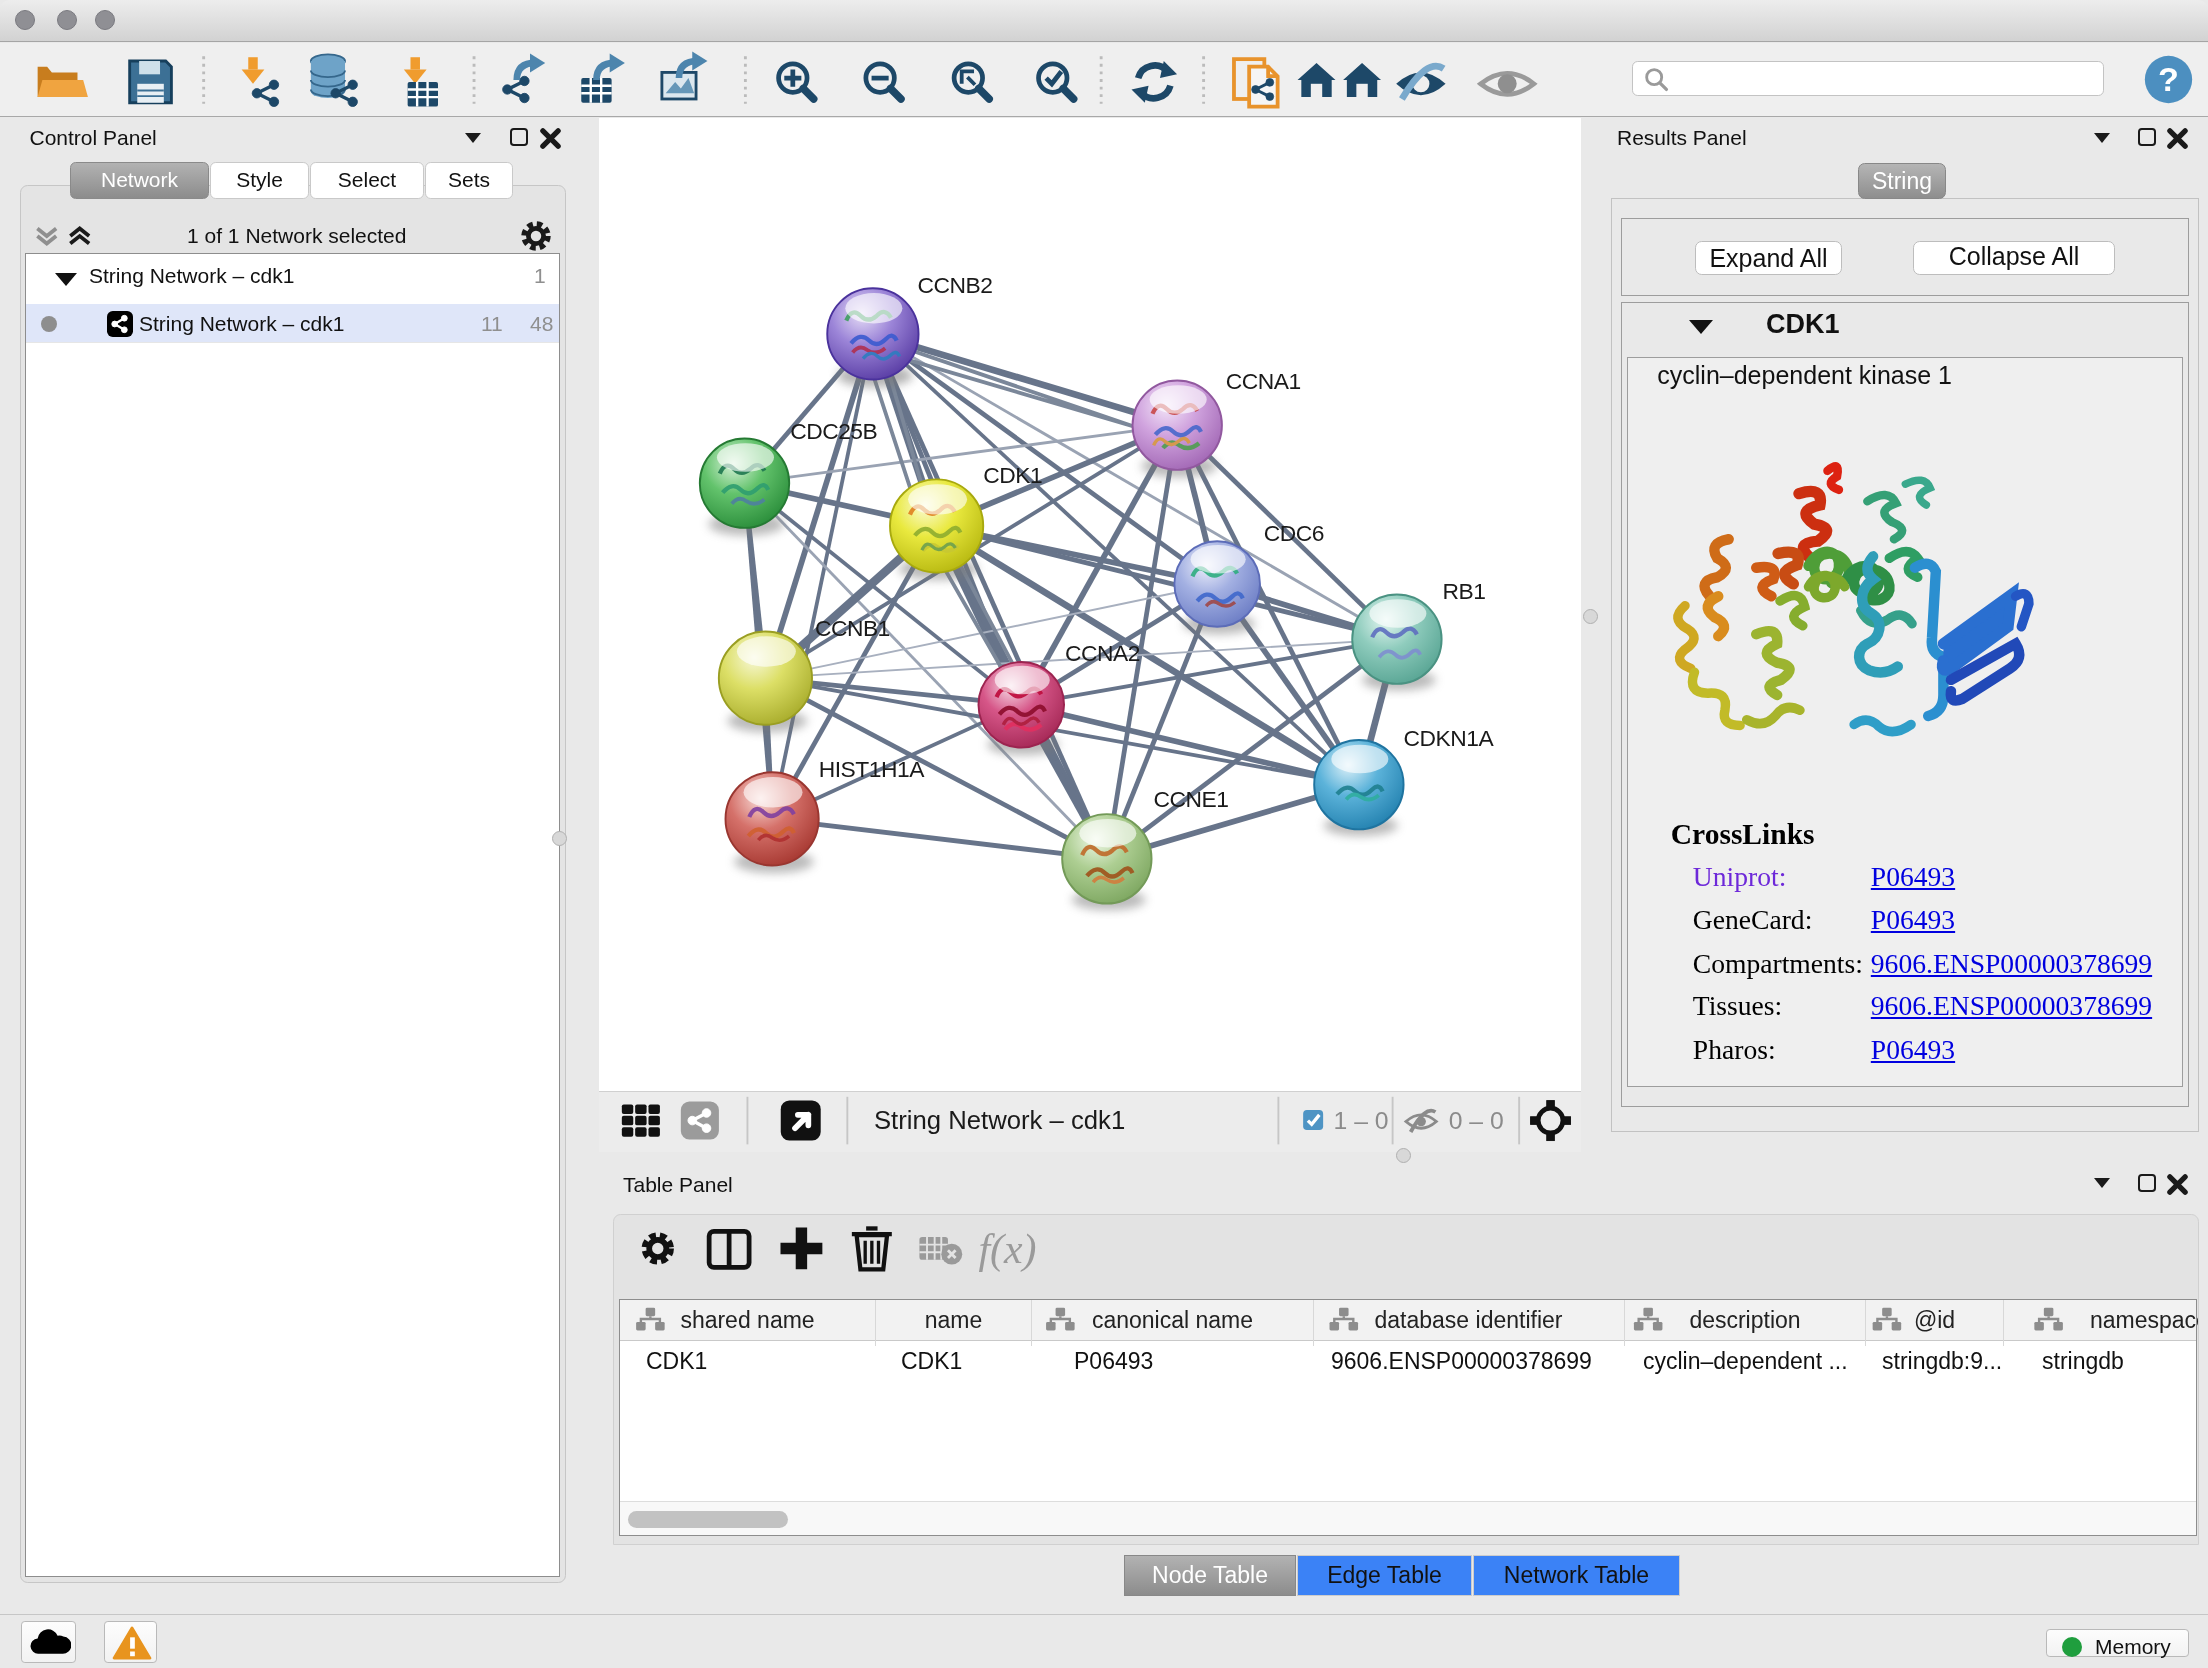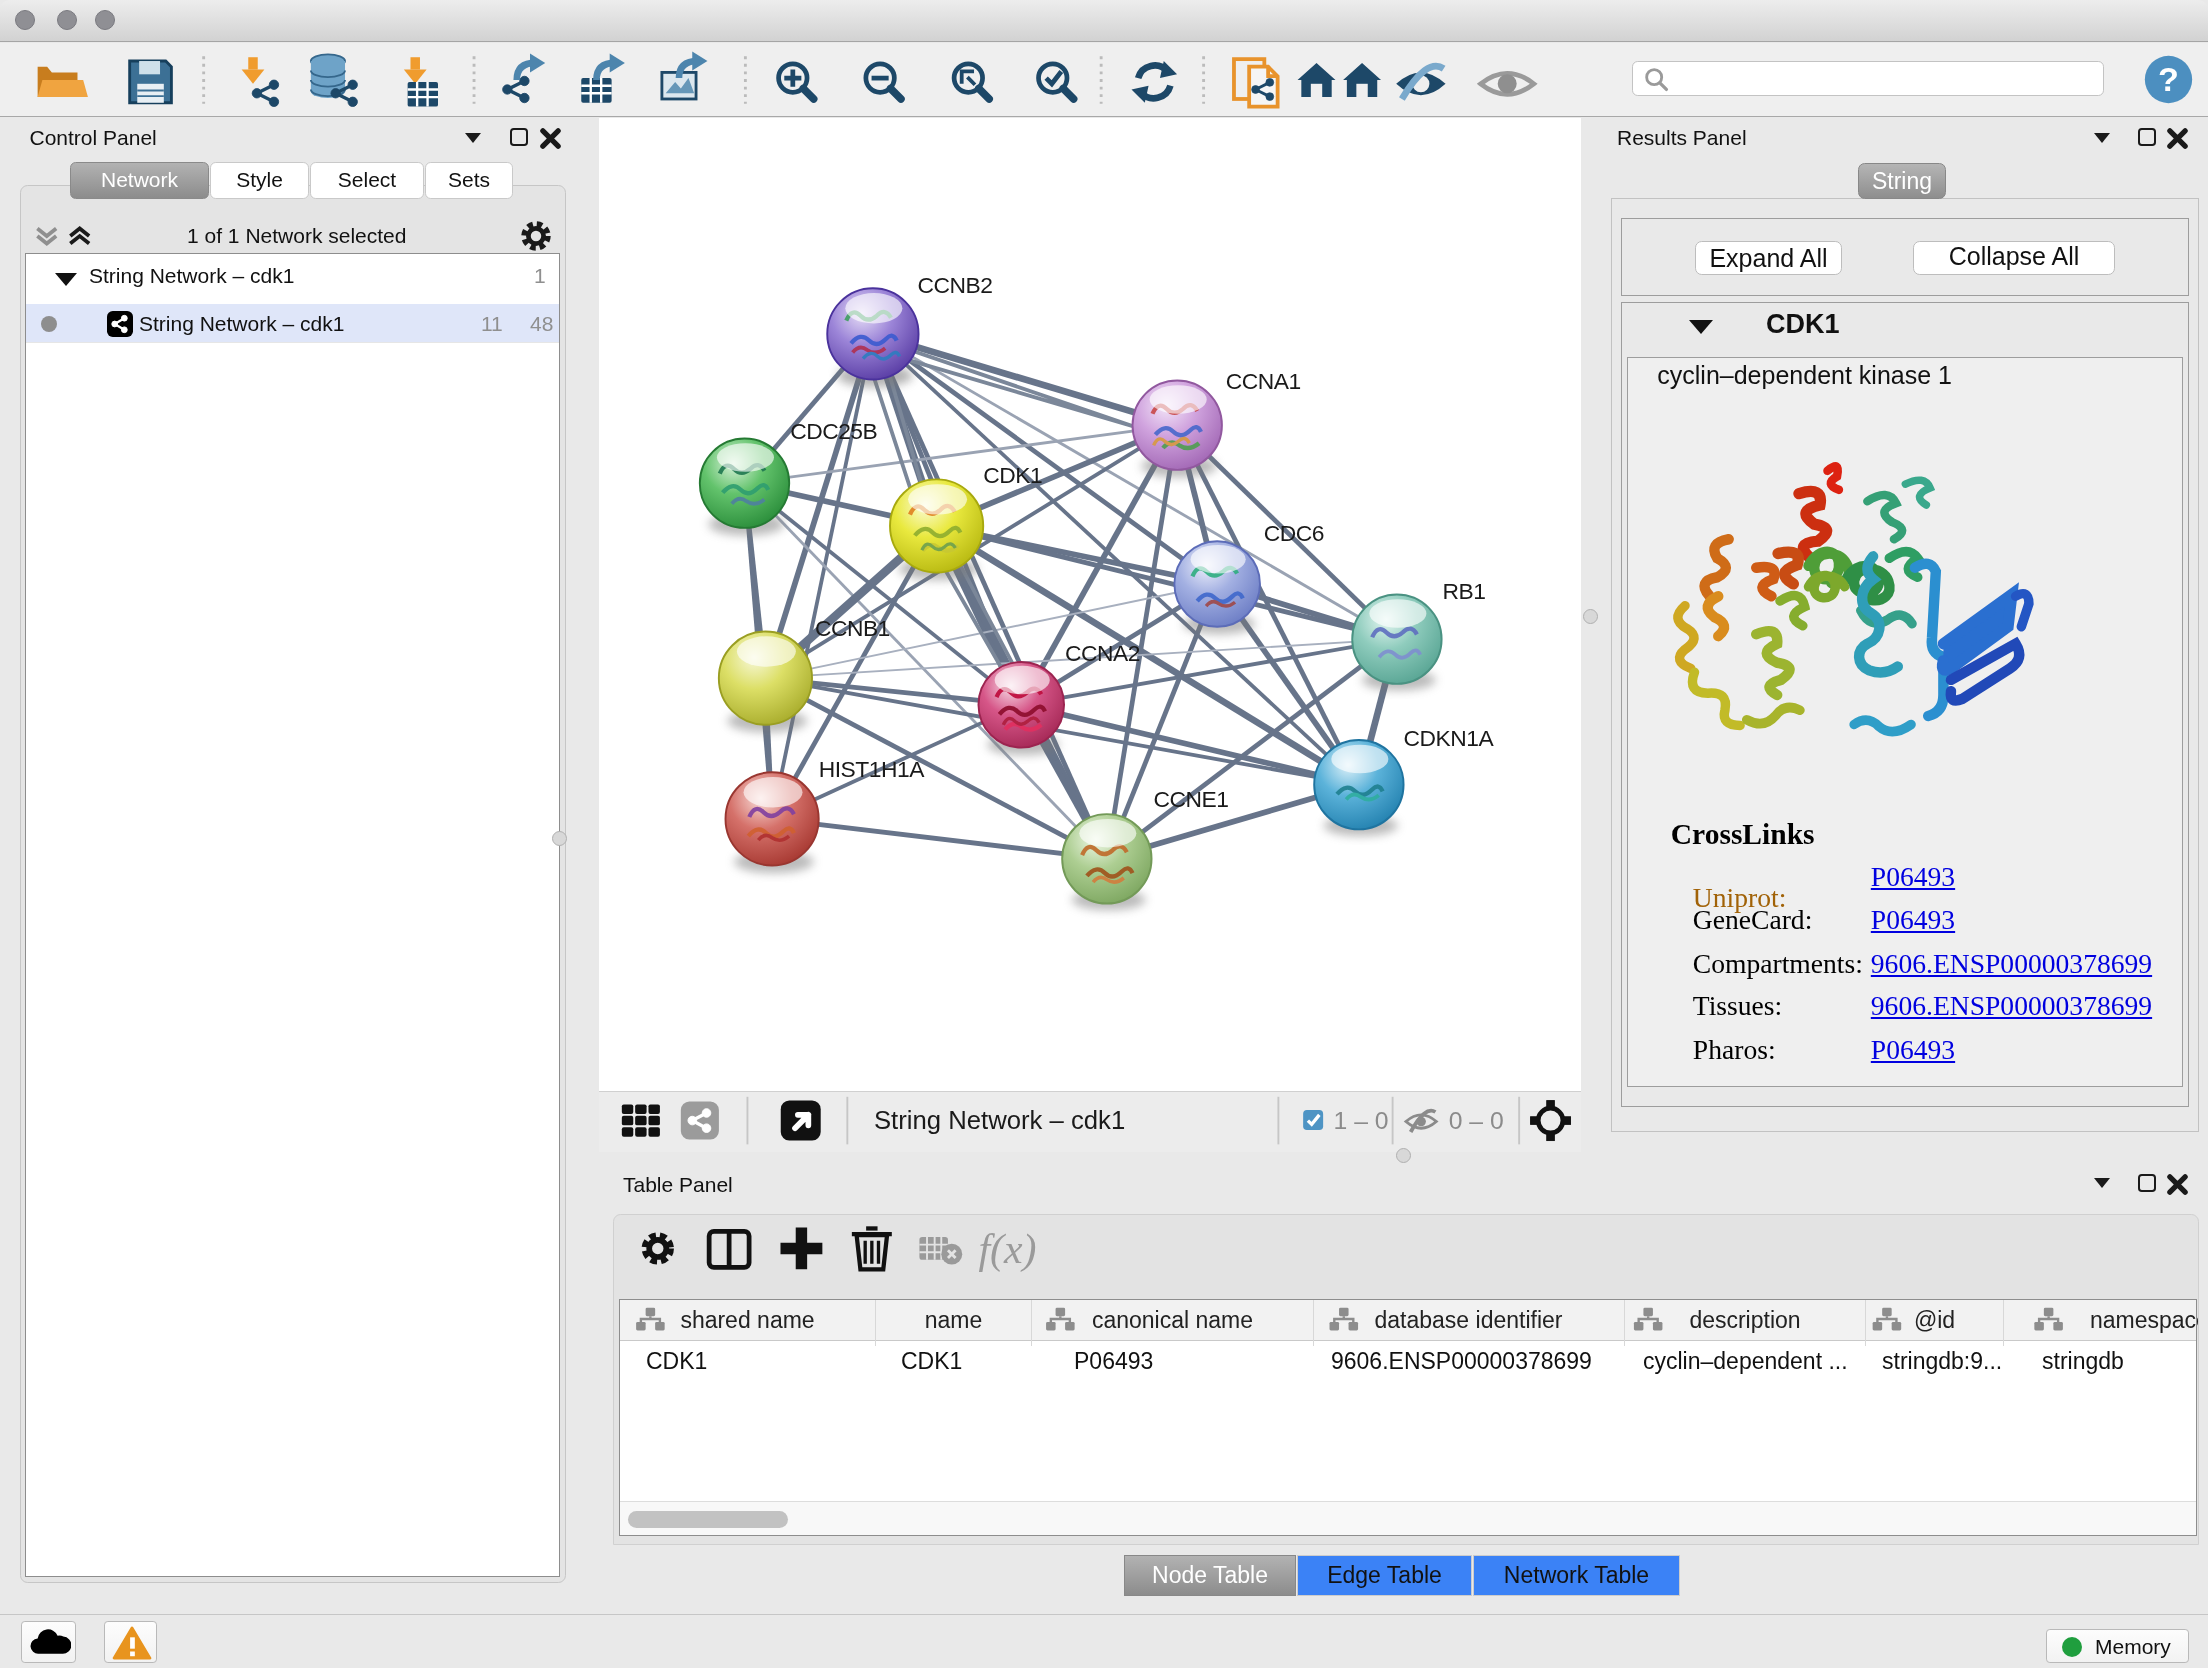--- a/index.html
+++ b/index.html
@@ -661,21 +661,21 @@
       <path d="M150 150 c 10 -18 30 -14 28 2 c -2 14 -24 12 -22 -2 c 2 -16 26 -14 32 0" stroke="#7da82c" stroke-width="10"></path>
       <path d="M262 130 q16 -10 22 4 l -4 70 q-2 16 12 20 l 0 40 q0 18 -16 22" stroke="#2b8fd0" stroke-width="11"></path>
       <path d="M258 295 q-20 14 -34 2 q-12 -12 -26 -2" stroke="#2f9ec8" stroke-width="10"></path>
       <path d="M292 210 l 72 -52 l -4 34 l -60 44 q-12 6 -8 -8" stroke="#2a6fd0" stroke-width="12" fill="#2a6fd0"></path>
       <path d="M300 248 l 68 -38 q10 16 -6 26 l -50 32 q-14 6 -12 -8" stroke="#2149b8" stroke-width="11"></path>
       <path d="M368 160 q14 -8 14 8 l -8 24" stroke="#2456c4" stroke-width="10"></path>
       </g>
     </svg>
     </div>
     <div class="serif" style="position:absolute; left:43px; top:460px; font-size:29.5px; font-weight:bold; color:#000;">CrossLinks</div>
-    <div class="serif" style="position:absolute; left:65px; top:524px; font-size:27.6px; color:#a16207;">Uniprot:</div>
+    <div class="serif" style="position:absolute; left:65px; top:503px; font-size:27.6px; color:#6d28d9;">Uniprot:</div>
     <div class="serif rp-link" style="position:absolute; left:243px; top:503px; font-size:27.6px;">P06493</div>
     <div class="serif" style="position:absolute; left:65px; top:546px; font-size:27.6px; color:#000;">GeneCard:</div>
     <div class="serif rp-link" style="position:absolute; left:243px; top:546px; font-size:27.6px;">P06493</div>
     <div class="serif" style="position:absolute; left:65px; top:590px; font-size:27.6px; color:#000;">Compartments:</div>
     <div class="serif rp-link" style="position:absolute; left:243px; top:590px; font-size:27.6px;">9606.ENSP00000378699</div>
     <div class="serif" style="position:absolute; left:65px; top:632px; font-size:27.6px; color:#000;">Tissues:</div>
     <div class="serif rp-link" style="position:absolute; left:243px; top:632px; font-size:27.6px;">9606.ENSP00000378699</div>
     <div class="serif" style="position:absolute; left:65px; top:676px; font-size:27.6px; color:#000;">Pharos:</div>
     <div class="serif rp-link" style="position:absolute; left:243px; top:676px; font-size:27.6px;">P06493</div>
   </div>
@@ -764,17 +764,17 @@
   <path d="M10 26 a8 8 0 0 1 -1 -16 a11 11 0 0 1 21 -3 a8 8 0 0 1 6 1 a7.5 7.5 0 0 1 -1 18 Z" fill="#000"></path>
  </svg>
 </div>
 <div class="sbtn" style="left:104px; width:53px;">
  <svg width="40" height="34" style="position:absolute;left:6.7px;top:3.8px;" viewBox="0 0 42 36">
   <path d="M21 2 L40 34 L2 34 Z" fill="#e8941e" stroke="#e8941e" stroke-width="3" stroke-linejoin="round"></path>
   <rect x="19" y="12" width="5" height="12" fill="#fff"></rect>
   <rect x="19" y="27" width="5" height="5" fill="#fff"></rect>
  </svg>
 </div>
-<div class="sbtn" style="left:2046px; top:1629px; width:143px; height:34px;">
+<div class="sbtn" style="left:2046px; top:1629px; width:143px; height:28px;">
   <div style="position:absolute; left:15px; top:6.7px; width:20px; height:20px; border-radius:50%; background:#1f9e3e;"></div>
   <div style="position:absolute; left:48px; top:4.8px; font-size:21px; color:#111;">Memory</div>
 </div>
 
 
 </body></html>

